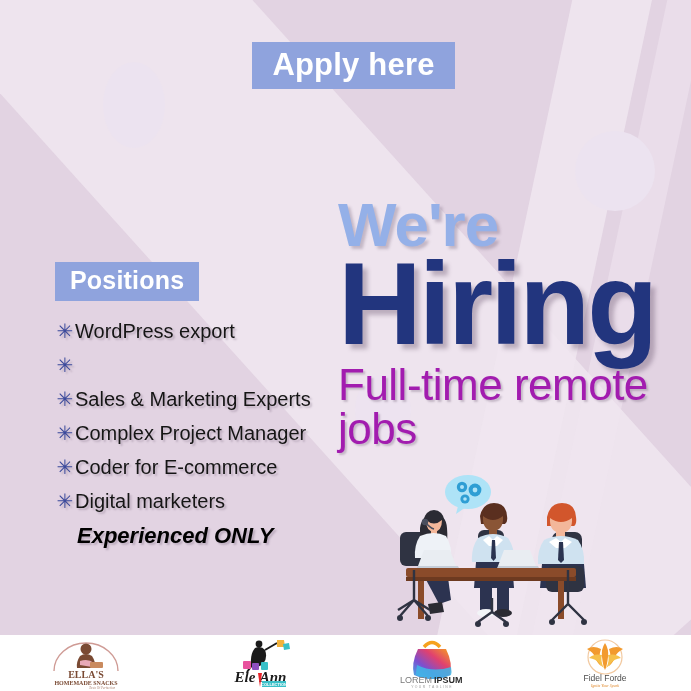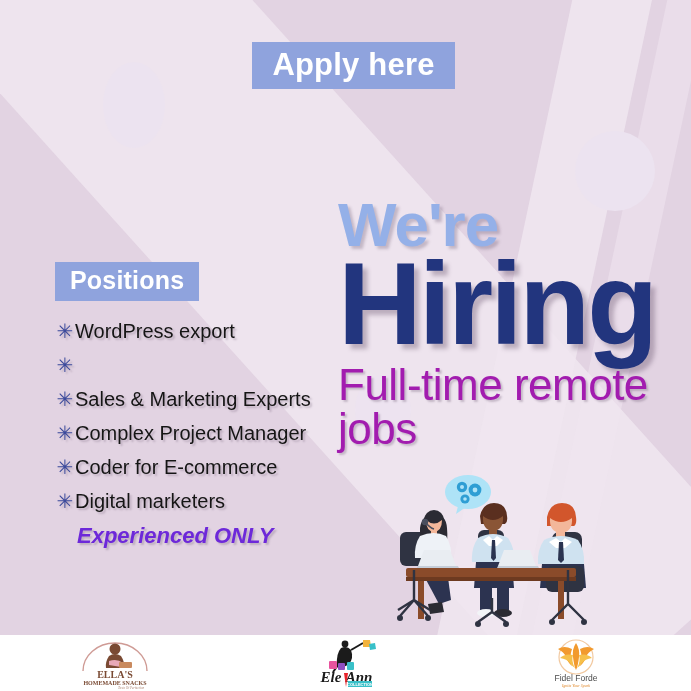--- a/index.html
+++ b/index.html
@@ -174,21 +174,21 @@
     width: 20px;
     flex: 0 0 20px;
     text-align: center;
   }
   .experienced {
     margin-top: 8px;
     margin-left: 22px;
     font-size: 22px;
     font-style: italic;
     font-weight: bold;
-    color: #6d28d9;
+    color: #000000;
     text-shadow: 2px 2px 2px rgba(110,90,115,.32);
   }
 
   
   .illustration {
     position: absolute;
     left: 392px;
     top: 470px;
     width: 205px;
     height: 160px;
@@ -389,20 +389,38 @@
         <rect x="37" y="26" width="7" height="7" rx="1" fill="#8f4fc0"></rect>
         <rect x="46" y="25" width="7" height="8" rx="1" fill="#39c0c8"></rect>
         <text x="30" y="45" font-family="'Liberation Serif',serif" font-size="15" font-style="italic" font-weight="bold" fill="#1b1b1b" text-anchor="middle">Ele</text>
         <text x="58" y="45" font-family="'Liberation Serif',serif" font-size="15" font-style="italic" font-weight="bold" fill="#1b1b1b" text-anchor="middle">Ann</text>
         <path d="M43 36 l4 0 l-2 14 Z" fill="#e8232a"></path>
         <rect x="47" y="44" width="24" height="6" fill="#39c0c8"></rect>
         <text x="59" y="48.6" font-family="'Liberation Sans',sans-serif" font-size="4" font-weight="bold" fill="#ffffff" text-anchor="middle">COLLECTION</text>
       </svg>
     </div>
 
+    <div class="logo-cell">
+      <svg width="96" height="52" viewBox="0 0 96 52" xmlns="http://www.w3.org/2000/svg">
+        <defs>
+          <linearGradient id="bagGrad" x1="0" y1="1" x2="1" y2="0">
+            <stop offset="0%" stop-color="#3fb7e8"></stop>
+            <stop offset="35%" stop-color="#7b4fd0"></stop>
+            <stop offset="65%" stop-color="#e0416f"></stop>
+            <stop offset="100%" stop-color="#f6a21e"></stop>
+          </linearGradient>
+        </defs>
+        <path d="M40 10 q8 -9 16 0" fill="none" stroke="#f6a21e" stroke-width="3.4"></path>
+        <path d="M34 12 l28 0 q7 14 4 26 q-18 8 -36 0 q-3 -12 4 -26 Z" fill="url(#bagGrad)"></path>
+        <path d="M33 28 q16 8 34 2 q1 5 0 8 q-18 8 -35 0 q0 -5 1 -10 Z" fill="#3fb7e8" opacity=".85"></path>
+        <text x="48" y="46" font-family="'Liberation Sans',sans-serif" font-size="9" fill="#7a7a7a" text-anchor="end">LOREM</text>
+        <text x="50" y="46" font-family="'Liberation Sans',sans-serif" font-size="9" font-weight="bold" fill="#2b2b2b" text-anchor="start">IPSUM</text>
+        <text x="48" y="50.6" font-family="'Liberation Sans',sans-serif" font-size="3.4" letter-spacing="1.4" fill="#9a9a9a" text-anchor="middle">YOUR TAGLINE</text>
+      </svg>
+    </div>
 
     <div class="logo-cell">
       <svg width="88" height="52" viewBox="0 0 88 52" xmlns="http://www.w3.org/2000/svg">
         <circle cx="44" cy="20" r="17" fill="none" stroke="#f2c9a0" stroke-width="1.2"></circle>
         <g fill="#f29a2e">
           <path d="M44 6 q4 6 3 14 q-1 9 -3 13 q-2 -4 -3 -13 q-1 -8 3 -14 Z"></path>
           <path d="M40 12 q-8 -4 -14 0 q6 3 8 8 q2 6 6 9 q-3 -9 0 -17 Z"></path>
           <path d="M48 12 q8 -4 14 0 q-6 3 -8 8 q-2 6 -6 9 q3 -9 0 -17 Z"></path>
         </g>
         <g fill="#f6c04a">

